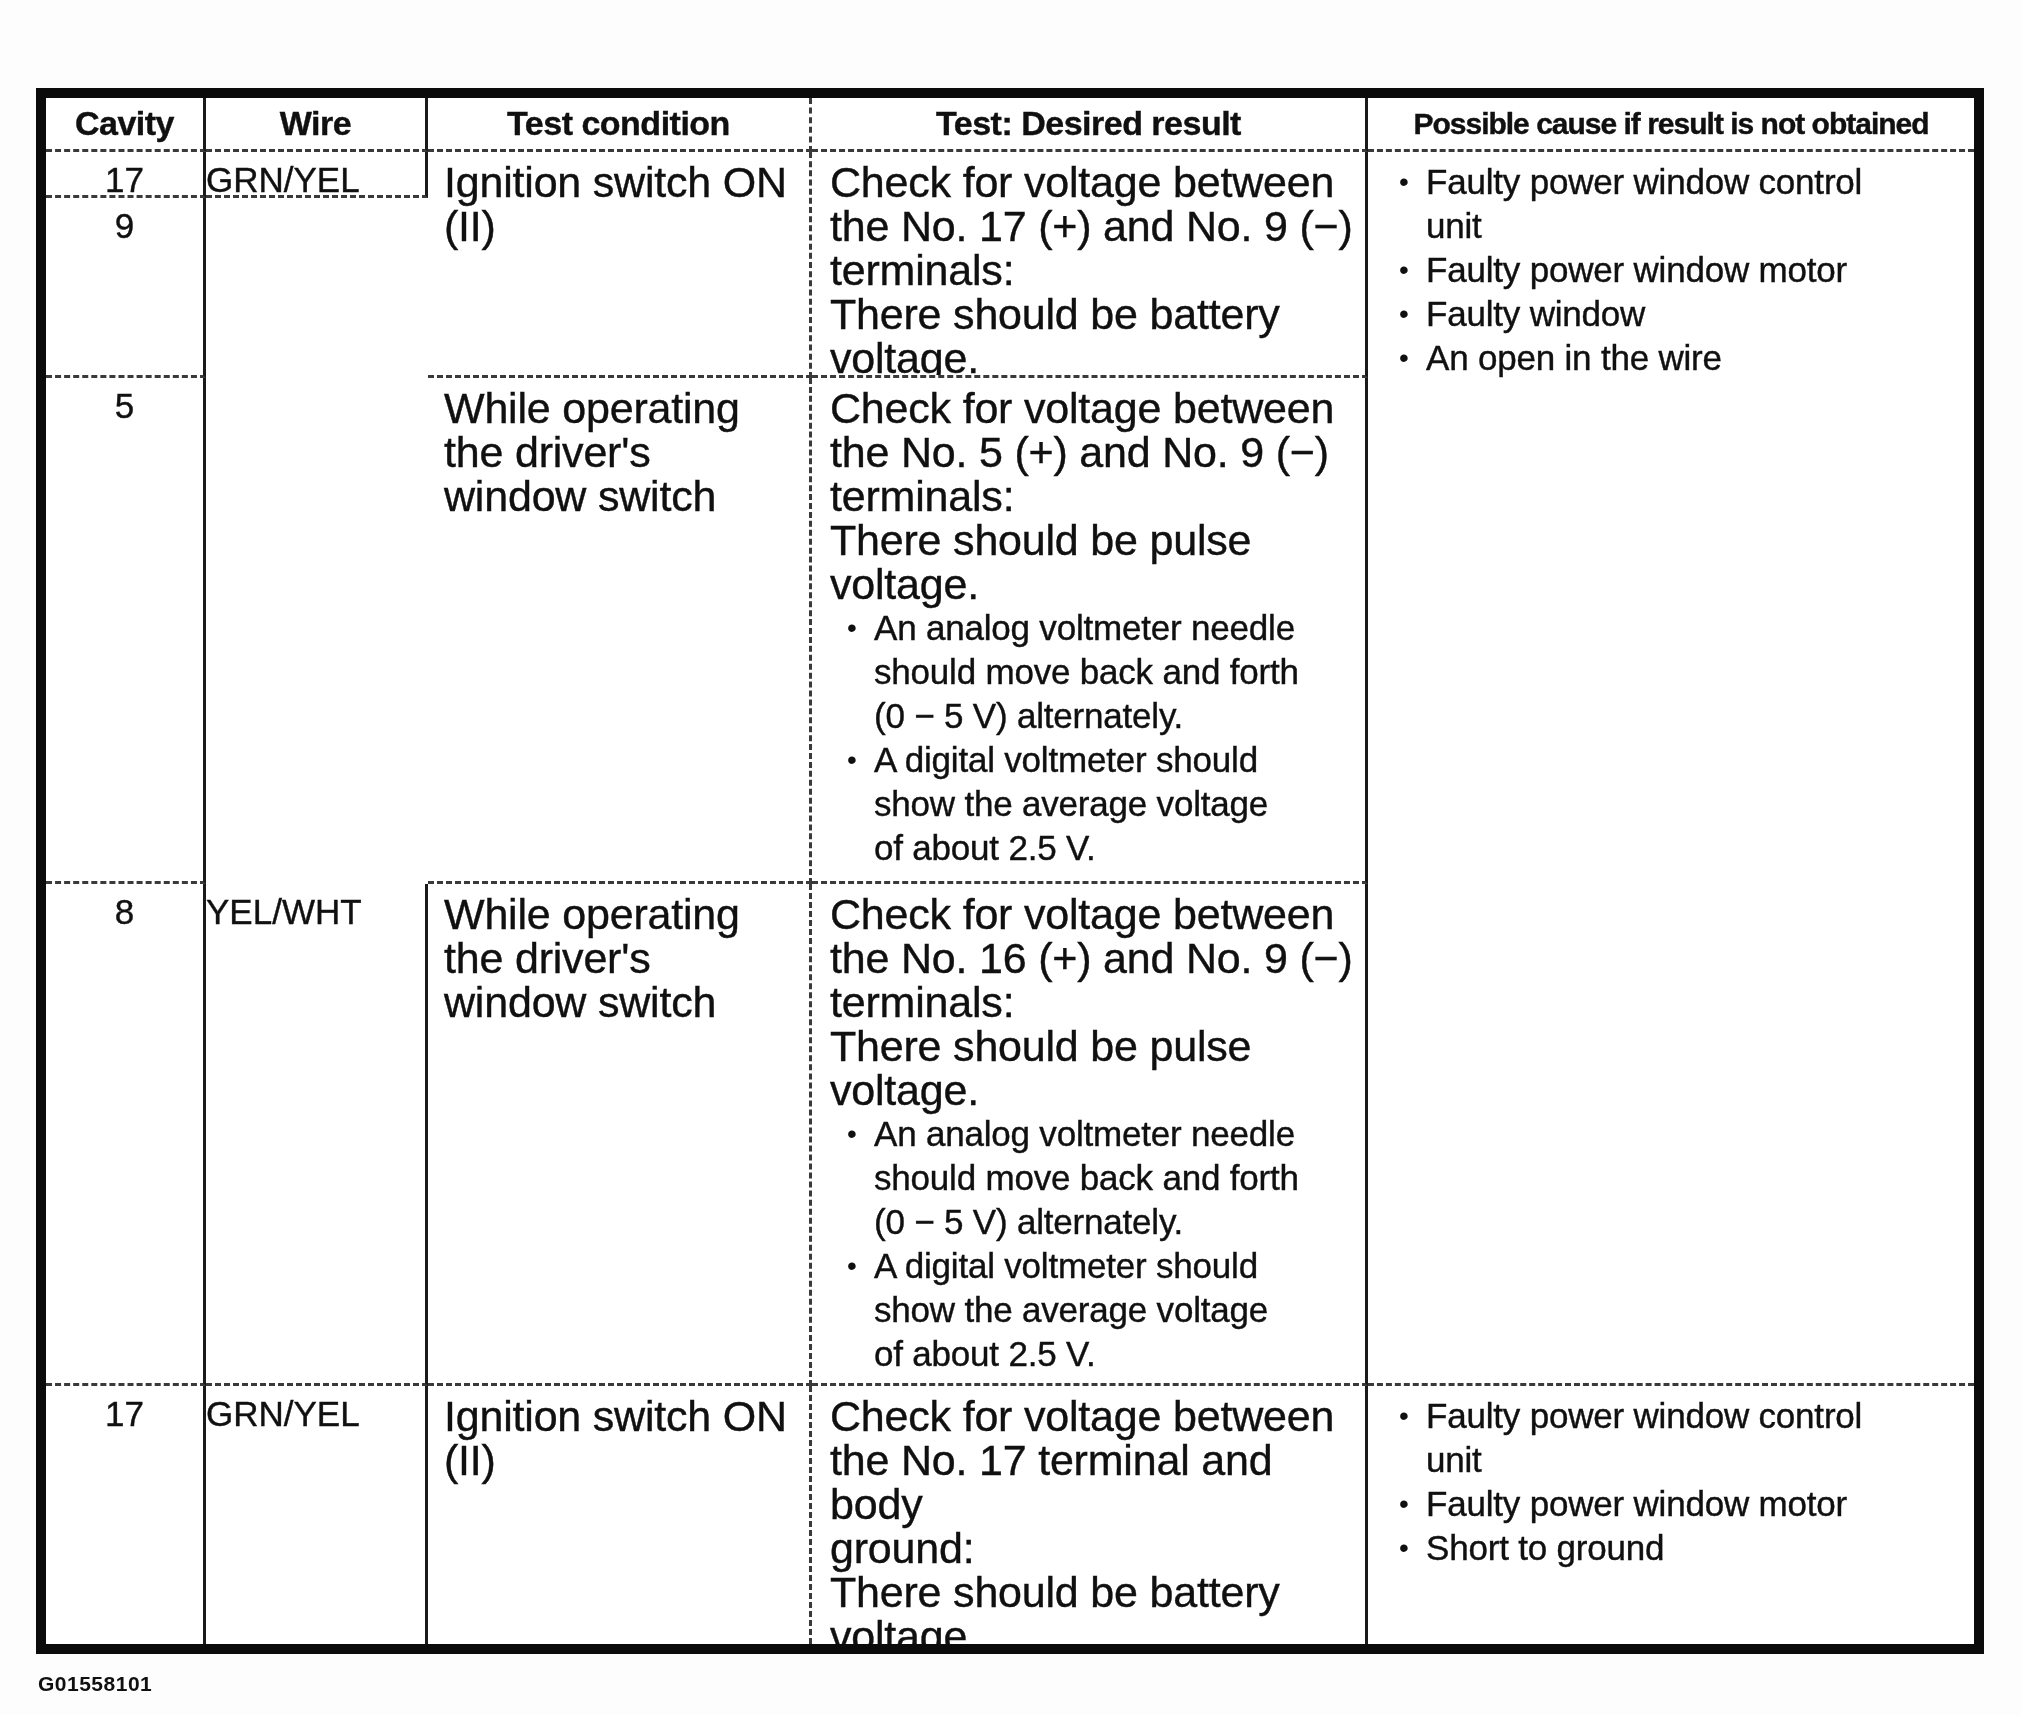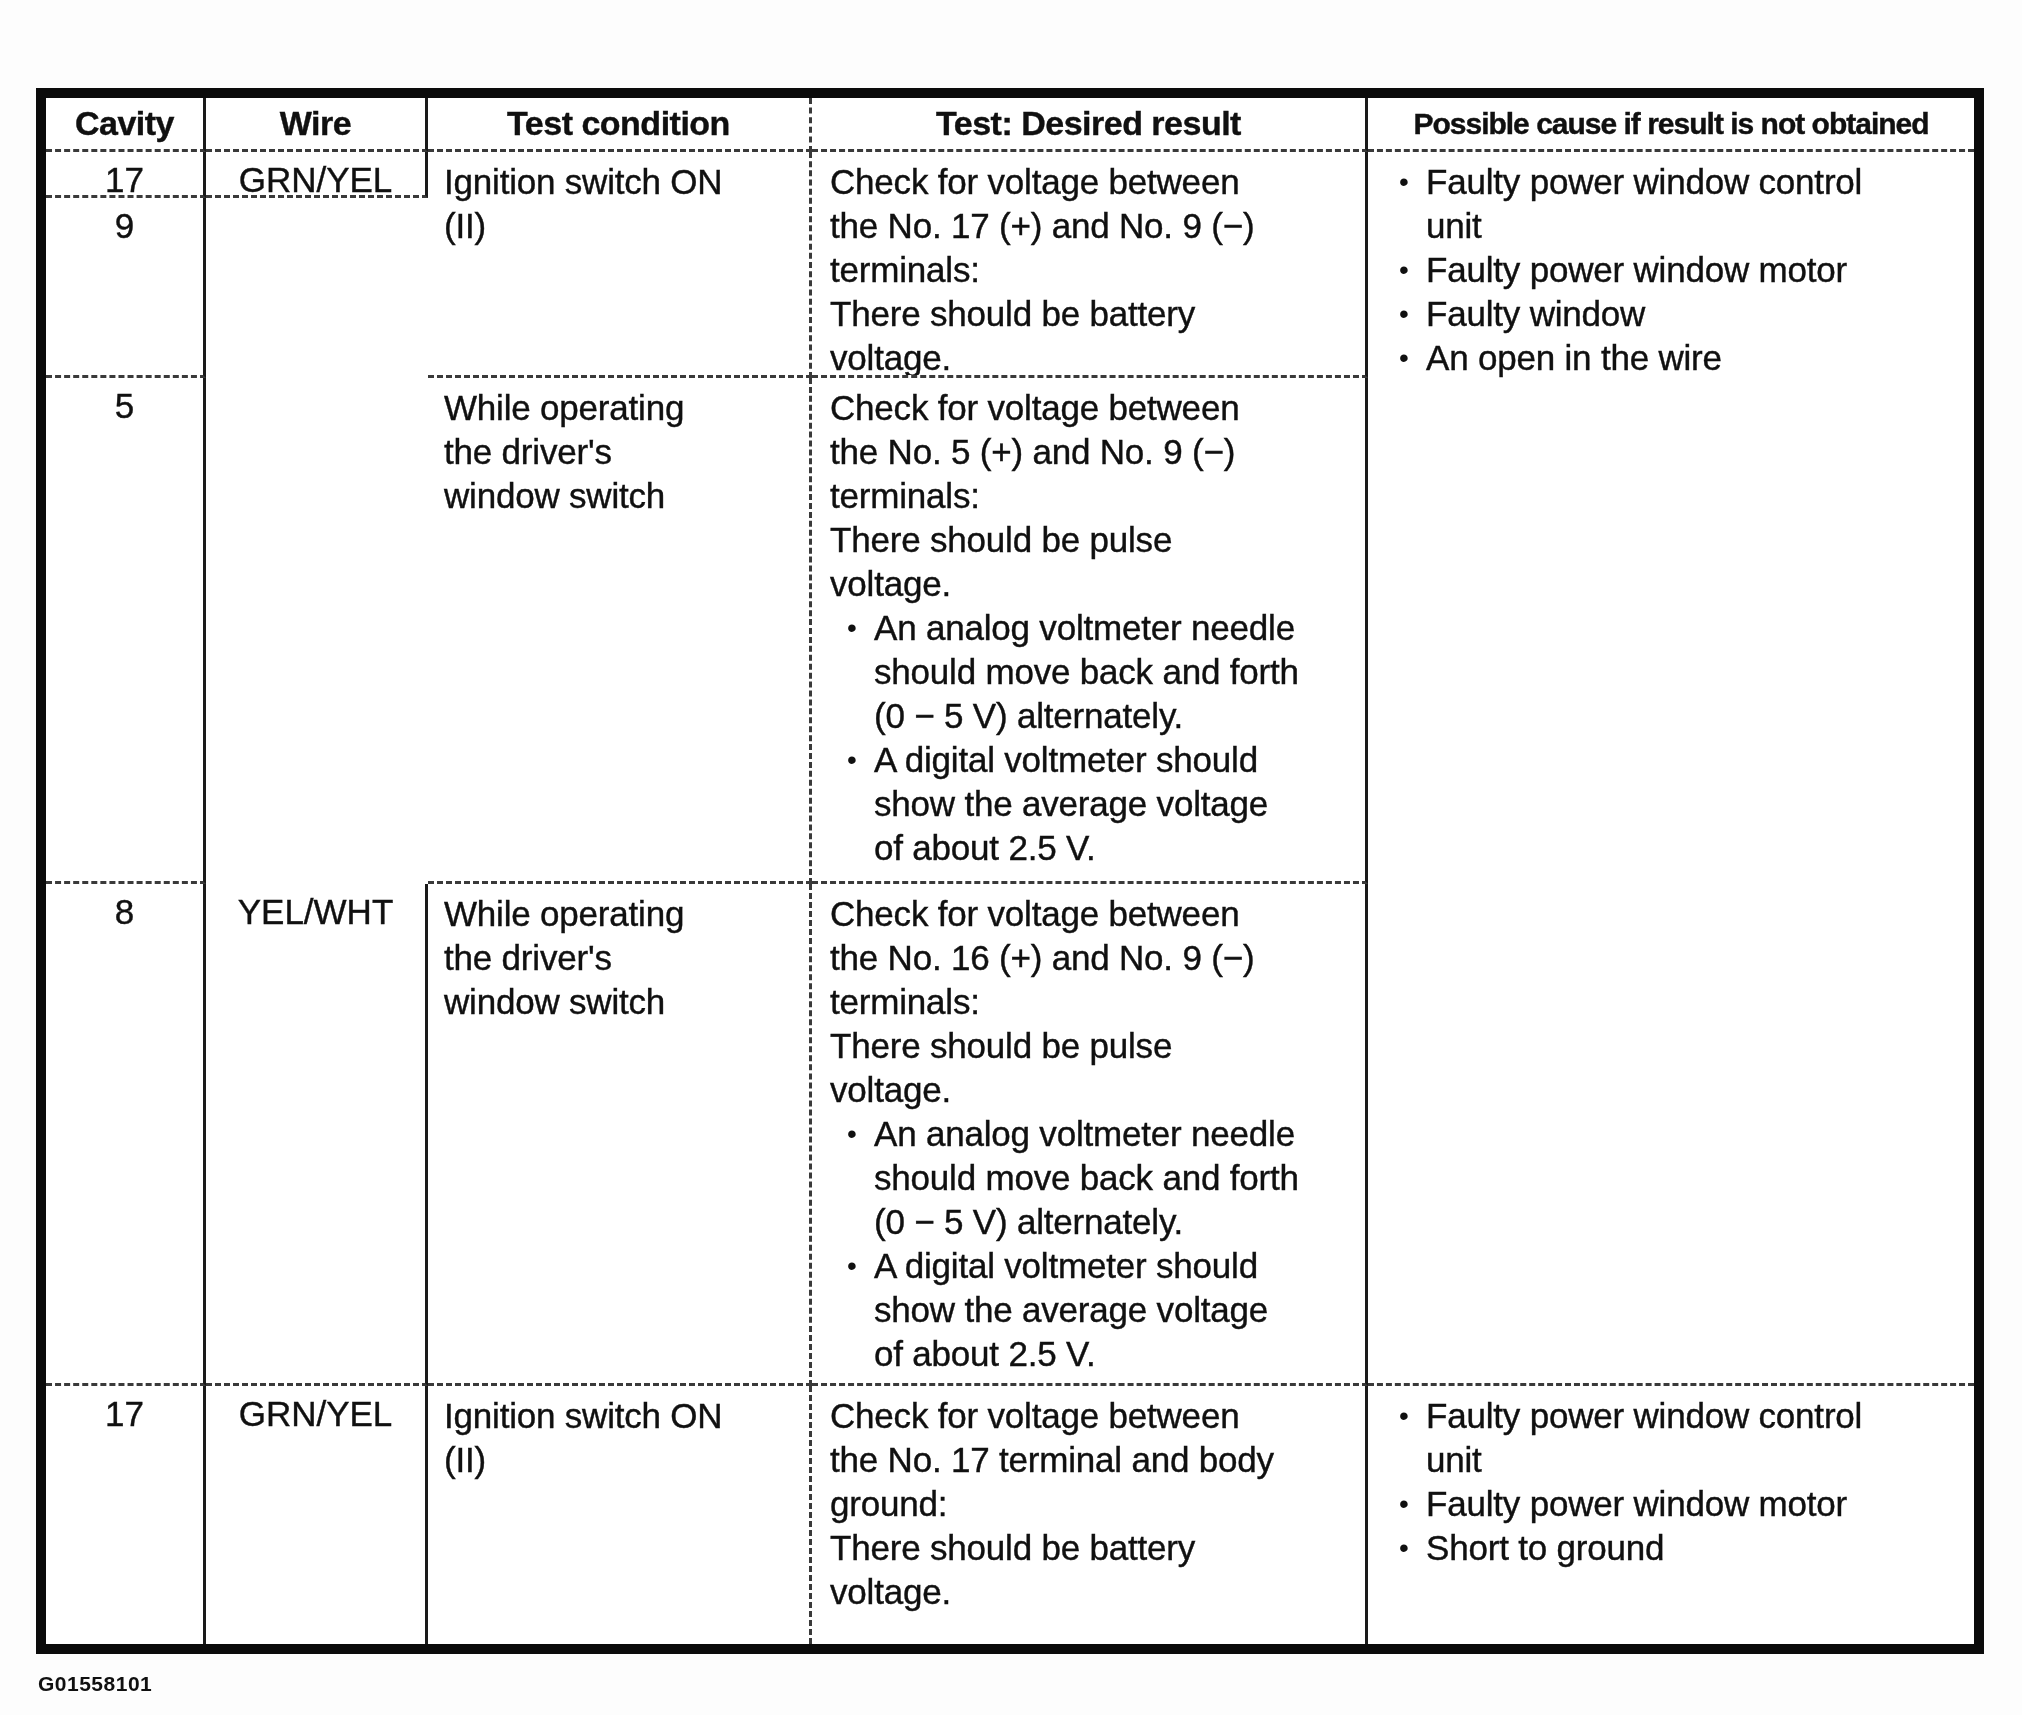--- a/index.html
+++ b/index.html
@@ -31,24 +31,24 @@
     display:flex;align-items:center;justify-content:center;
     font-weight:bold;font-size:34px;text-align:center;
     letter-spacing:-0.5px;
   }
   .hd.small{font-size:30px;letter-spacing:-1px;padding:0 4px;}
 
   .num{
     font-size:35px;text-align:center;padding-top:8px;line-height:40px;
   }
   .wire{
-    font-size:35px;text-align:center;padding-top:8px;line-height:40px;
+    font-size:35px;padding-top:8px;line-height:40px;
   }
   .txt{
-    font-size:35px;line-height:44px;
+    font-size:43px;line-height:44px;
     padding:8px 6px 0 16px;
     white-space:pre-line;
     letter-spacing:-0.2px;
   }
   .res{padding-left:18px;}
   .bi{
     display:grid;grid-template-columns:44px 1fr;
     font-size:35px;line-height:44px;
   }
   .bi .dot{

